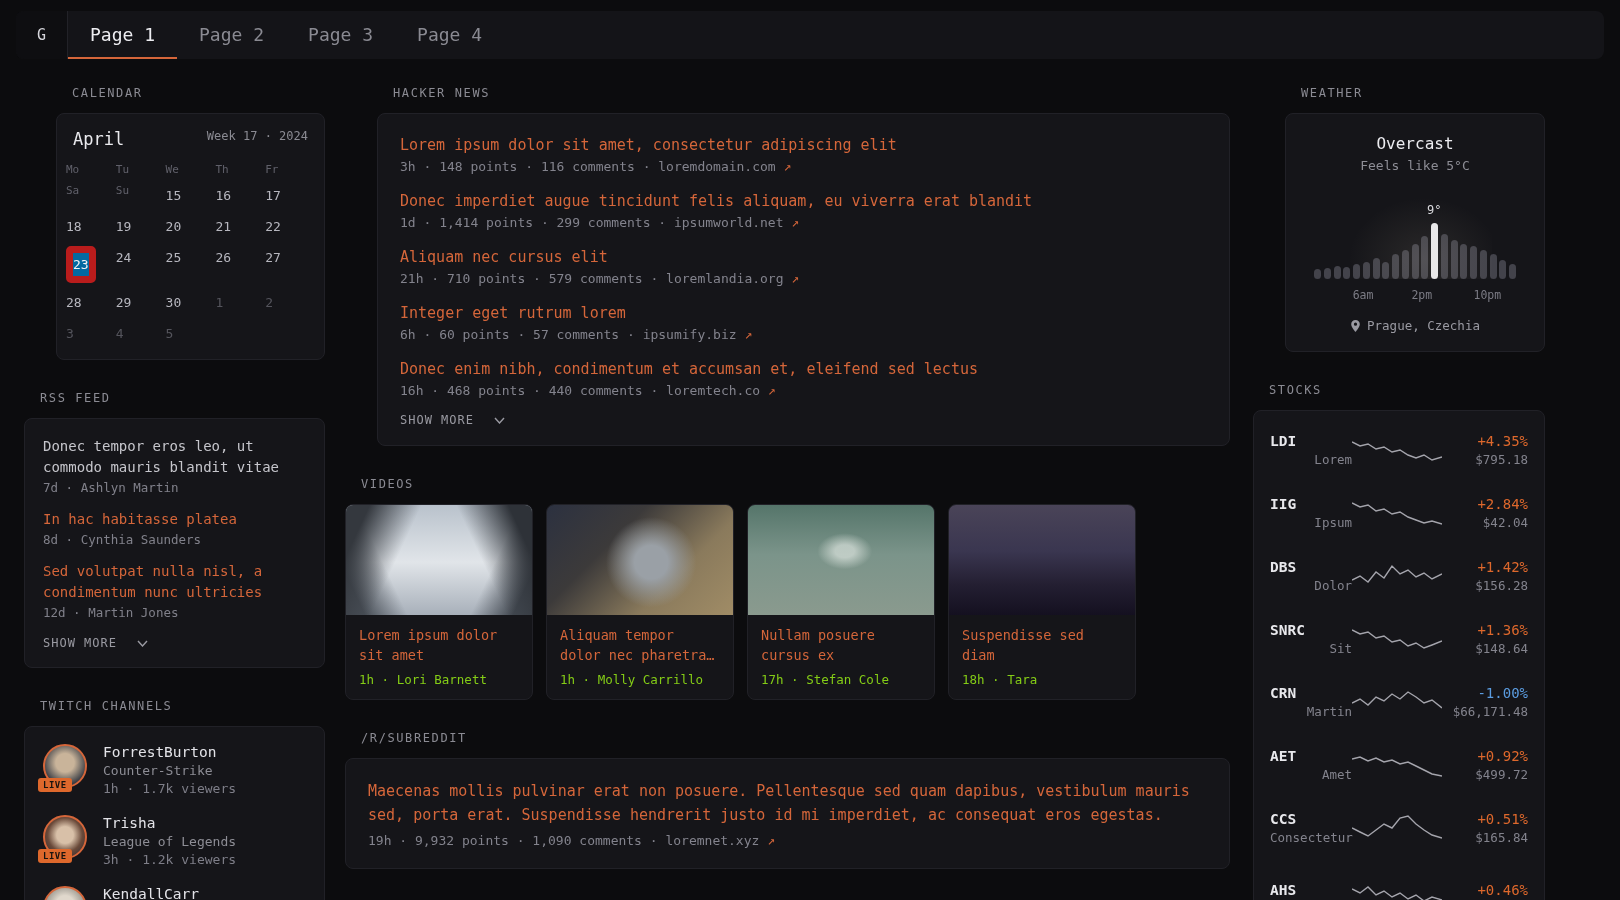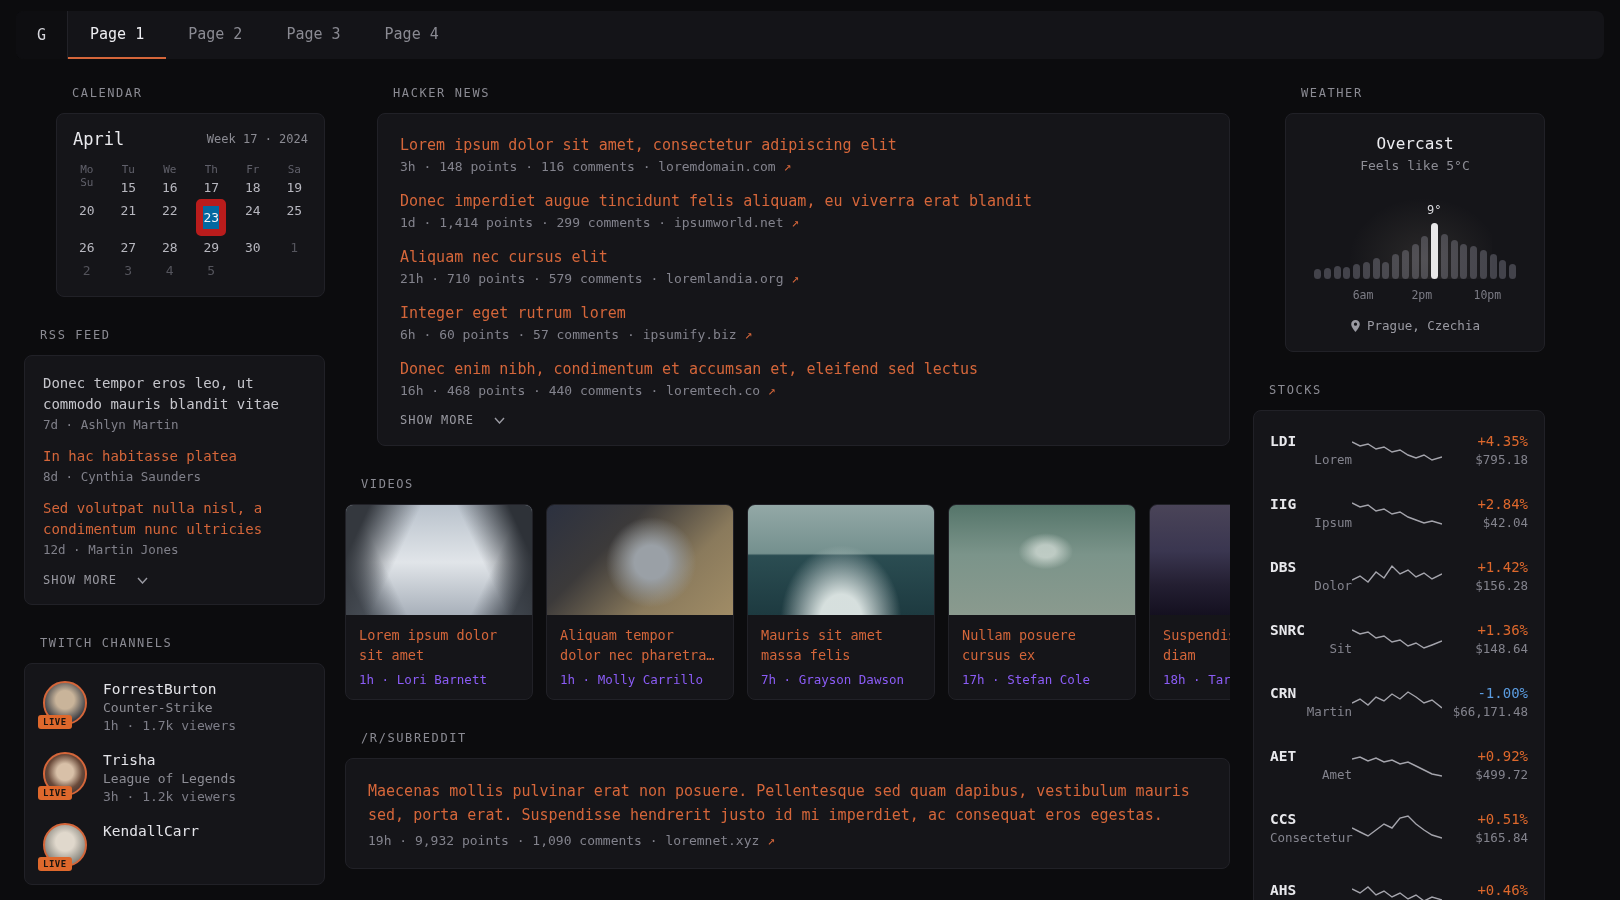--- a/index.html
+++ b/index.html
@@ -14,38 +14,38 @@
     --card:#151519; --border:#212127;
     --text:#cfcfd5; --dim:#8b8b93; --dimmer:#5e5e66;
   }
   
   .header { margin:11px 16px 0; height:48px; background:#141418; border-radius:8px;
             display:flex; align-items:stretch; overflow:hidden; }
   .logo-cell { width:52px; background:#0e0e11; border-right:1px solid #222228;
                display:flex; align-items:center; justify-content:center;
                color:#d6d6dc; font-size:15px; }
   .tabs { display:flex; align-items:stretch; }
-  .tab { display:flex; align-items:center; padding:0 22px; color:#8a8a92; font-size:15px;
+  .tab { display:flex; align-items:center; padding:0 22px; color:#8a8a92; font-size:18px;
          border-bottom:2px solid transparent; cursor:pointer; }
   .tab.active { color:#ededf1; border-bottom-color:var(--accent); }
   
   .columns { display:flex; padding:27px 0 0 24px; }
   .col-left { width:301px; margin-right:20px; flex:none; }
   .col-mid  { width:885px; margin-right:23px; flex:none; }
   .col-right{ width:292px; flex:none; }
   .section { margin-top:31px; }
   .section:first-child { margin-top:0;padding-left:32px; }
   .section-title { font-size:12px; letter-spacing:1.6px; color:#8b8b93; margin:0 0 13px 16px; }
   .card { background:var(--card); border:1px solid var(--border); border-radius:8px; }
   
-  .cal-head { display:flex; justify-content:space-between; align-items:center; padding:15px 16px 0; }
+  .cal-head { display:flex; justify-content:space-between; align-items:flex-start; padding:15px 16px 0; }
   .cal-month { font-size:17px; color:#eaeaee; }
   .cal-meta { font-size:12px; color:#8b8b93; }
-  .cal-grid { display:grid; grid-template-columns:repeat(6,1fr); text-align:center;
-              padding:14px 9px 14px; }
+  .cal-grid { display:grid; grid-template-columns:repeat(5,1fr); text-align:left;
+              padding:14px 9px 14px; row-gap:8px; }
   .cal-dow { font-size:11px; color:#60606a; }
   .cal-cell { font-size:13px; color:#b7b7bf; }
   .cal-num { display:inline-block; min-width:27px; line-height:23px; border-radius:5px; }
   .cal-num.today { background:#0369a1; border:7px solid #b91c1c; color:#f2f2f5; }
   .cal-cell.muted { color:#54545c; }
   
   .rss-card { padding:17px 18px; }
   .rss-item + .rss-item { margin-top:14px; }
   .rss-title { font-size:14px; line-height:21px; color:#c6c6cc; cursor:pointer; }
   .rss-title.accent { color:var(--accent); }
@@ -92,21 +92,21 @@
   .thumb-sea { background:
       radial-gradient(ellipse at 50% 105%, rgba(224,232,230,.95) 0 16%, rgba(0,0,0,0) 46%),
       linear-gradient(180deg,#93a8a6 0%,#74908e 44%,#2b4d52 46%,#1d3a40 100%); }
   .thumb-canoe { background:
       radial-gradient(ellipse at 52% 42%, rgba(235,240,235,.6) 0 7%, rgba(0,0,0,0) 20%),
       linear-gradient(180deg,#55756a 0%,#7b948a 45%,#8a9a8e 100%); }
   .thumb-dusk { background:
       linear-gradient(180deg,#4a4458 0%,#3a3650 42%,#241f32 72%,#141020 100%); }
   .video-body { padding:10px 13px 12px; }
   .video-title { color:var(--accent); font-size:13.5px; line-height:20px; height:40px; overflow:hidden; }
-  .video-meta { color:#8b5cf6; font-size:12.5px; margin-top:7px; white-space:nowrap; }
+  .video-meta { color:#84cc16; font-size:12.5px; margin-top:7px; white-space:nowrap; }
   .sub-card { padding:20px 22px; }
   .sub-title { color:var(--accent); font-size:15px; line-height:24px; cursor:pointer; }
   .sub-meta { color:#83838d; font-size:13px; margin-top:6px; }
   
   .weather-card { padding:20px 16px 18px; text-align:center; }
   .w-cond { font-size:16px; color:#ececf0; }
   .w-feels { font-size:13px; color:#8d8d95; margin-top:5px; }
   .w-chart { position:relative; height:72px; margin:34px 12px 0;
              display:flex; align-items:flex-end; justify-content:space-between; }
   .w-chart::before { content:""; position:absolute; left:24px; right:24px; top:-18px; bottom:0;
@@ -298,27 +298,20 @@
           </div>
         </div>
         <div class="card video-card">
           <div class="video-thumb thumb-camera"></div>
           <div class="video-body">
             <div class="video-title">Aliquam tempor dolor nec pharetra…</div>
             <div class="video-meta">1h · Molly Carrillo</div>
           </div>
         </div>
         <div class="card video-card">
-          <div class="video-thumb thumb-sea"></div>
-          <div class="video-body">
-            <div class="video-title">Mauris sit amet massa felis</div>
-            <div class="video-meta">7h · Grayson Dawson</div>
-          </div>
-        </div>
-        <div class="card video-card">
           <div class="video-thumb thumb-canoe"></div>
           <div class="video-body">
             <div class="video-title">Nullam posuere cursus ex</div>
             <div class="video-meta">17h · Stefan Cole</div>
           </div>
         </div>
         <div class="card video-card">
           <div class="video-thumb thumb-dusk"></div>
           <div class="video-body">
             <div class="video-title">Suspendisse sed diam</div>

